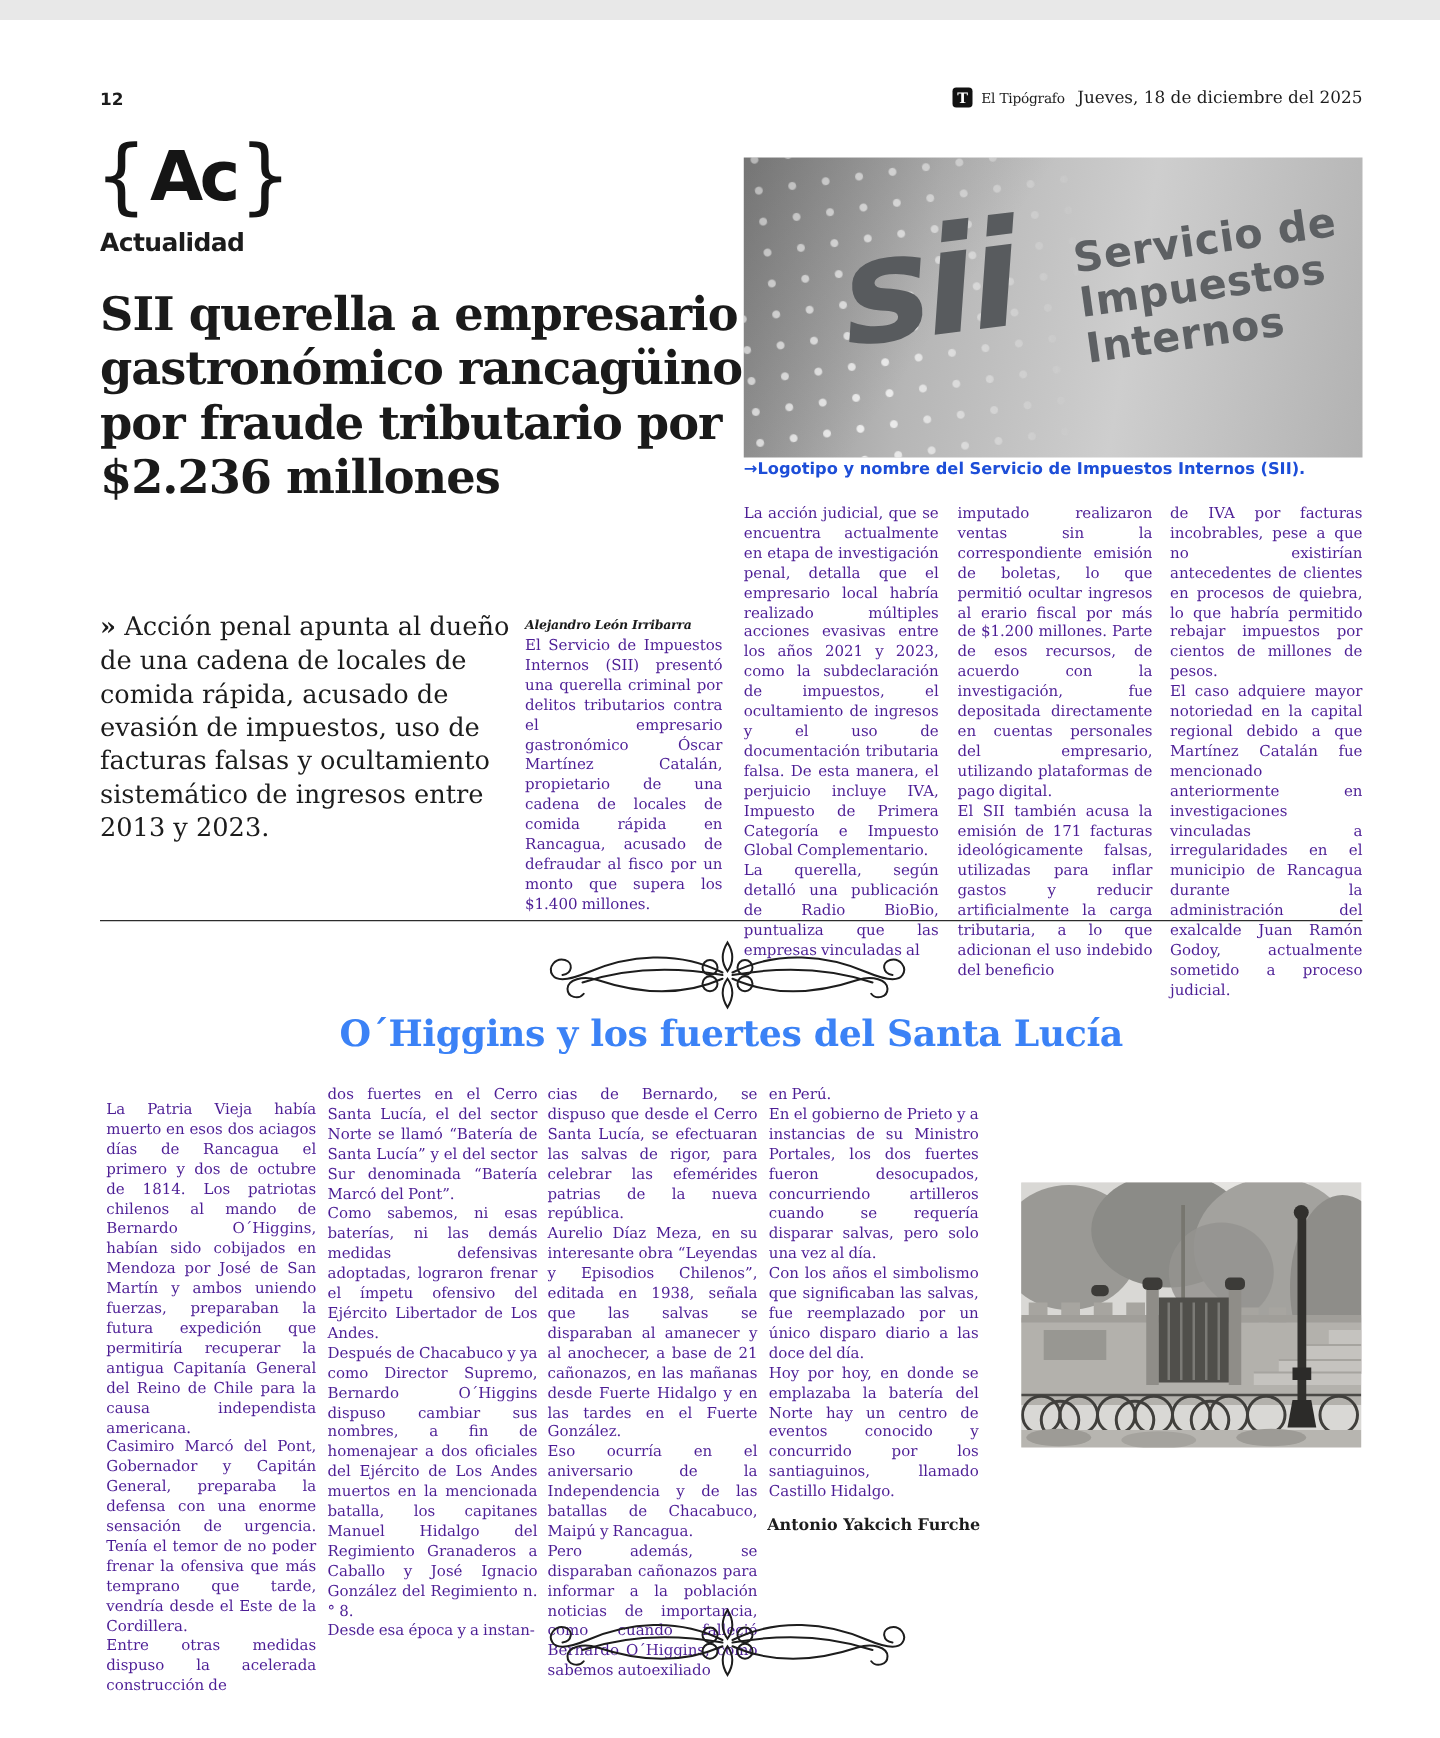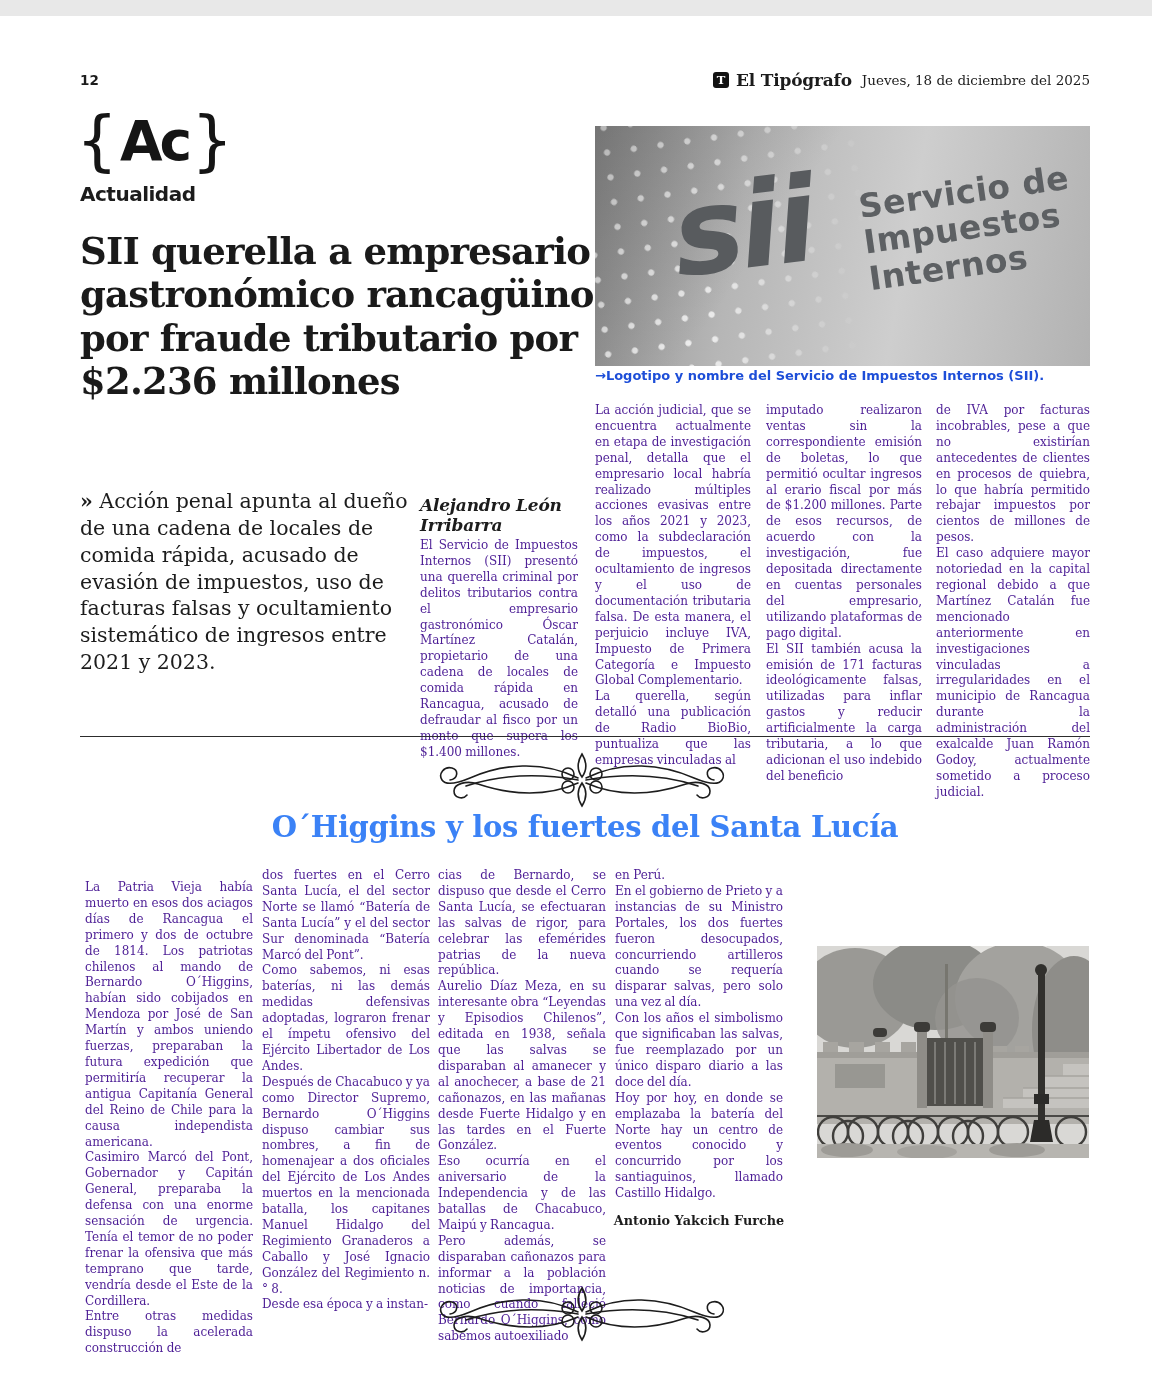--- a/index.html
+++ b/index.html
@@ -9,39 +9,39 @@
     background:#ffffff; overflow:hidden;
     font-family:"DejaVu Serif", serif; color:#1c1c1c;
   }
   
   .hdr-page-num { position:absolute; left:80px; top:56px;
     font-family:"DejaVu Sans", sans-serif; font-weight:bold; font-size:13.5px; }
   .hdr-right { position:absolute; right:62px; top:54px; display:flex; align-items:center; gap:7px; }
   .logo-sq { width:16px; height:16px; background:#121212; color:#fff; border-radius:3px;
     display:flex; align-items:center; justify-content:center;
     font-family:"DejaVu Serif", serif; font-weight:bold; font-size:11.5px; }
-  .brand { font-weight:bold; font-size:17px; letter-spacing:-0.2px; }
+  .brand { font-weight:normal; font-size:11px; letter-spacing:-0.2px; }
   .issue-date { font-size:13.5px; margin-left:3px; }
   
   .sec-badge { position:absolute; left:76px; top:92px; display:flex; align-items:center;
     font-family:"DejaVu Sans", sans-serif; color:#151515; }
   .sec-brace { font-size:66px; font-weight:500; line-height:1; }
   .sec-label { font-size:55px; font-weight:900; letter-spacing:-3px; line-height:1; padding:0 2px; }
   .sec-name { position:absolute; left:80px; top:166px;
     font-family:"DejaVu Sans", sans-serif; font-weight:bold; font-size:20px; letter-spacing:-0.5px; }
   
   .headline { position:absolute; left:80px; top:214px; width:515px;
     font-weight:bold; font-size:37px; line-height:1.17; letter-spacing:-0.8px; color:#1a1a1a; }
   .lede { position:absolute; left:80px; top:472px; width:354px;
     font-size:20.5px; line-height:1.31; }
   .lede-marker { font-weight:bold; }
   .prose { font-size:12px; line-height:15.9px; text-align:justify;
     white-space:pre-line; word-spacing:-0.5px; color:#4c1d95; }
   .colA { position:absolute; left:420px; top:479px; width:158px; }
-  .byline { font-weight:bold; font-style:italic; font-size:17px; margin-bottom:3px; letter-spacing:-0.2px; }
+  .byline { font-weight:bold; font-style:italic; font-size:10px; margin-bottom:3px; letter-spacing:-0.2px; }
   .colB { position:absolute; left:595px; top:387px; width:156px; }
   .colC { position:absolute; left:766px; top:387px; width:156px; }
   .colD { position:absolute; left:936px; top:387px; width:154px; }
   
   .photo1 { position:absolute; left:595px; top:110px; width:495px; height:240px; overflow:hidden;
     background:linear-gradient(100deg,#8d8d8d 0%, #b6b6b6 30%, #cecece 62%, #b2b2b2 100%); }
   .photo1-shade { position:absolute; inset:0;
     background:linear-gradient(125deg, rgba(60,60,60,.30), rgba(60,60,60,0) 38%); }
   .dots { position:absolute; left:-40px; top:-50px; width:320px; height:360px;
     background-image:radial-gradient(circle, #f4f4f4 0 2.7px, rgba(255,255,255,0) 3.6px);
@@ -87,21 +87,21 @@
   <div class="sec-badge">
     <span class="sec-brace">{</span>
     <span class="sec-label">Ac</span>
     <span class="sec-brace">}</span>
   </div>
   <div class="sec-name">Actualidad</div>
 
   <h1 class="headline">SII querella a empresario gastronómico rancagüino por fraude tributario por $2.236 millones</h1>
 
   <div class="lede">
-    <span class="lede-marker">»</span><span> Acción penal apunta al dueño de una cadena de locales de comida rápida, acusado de evasión de impuestos, uso de facturas falsas y ocultamiento sistemático de ingresos entre 2021 y 2023.</span>
+    <span class="lede-marker">»</span><span> Acción penal apunta al dueño de una cadena de locales de comida rápida, acusado de evasión de impuestos, uso de facturas falsas y ocultamiento sistemático de ingresos entre 2013 y 2023.</span>
   </div>
 
   <div class="photo1">
     <div class="dots"></div>
     <div class="photo1-shade"></div>
     <div class="sii-logo">sii</div>
     <div class="sign-text">
       <div>Servicio de</div>
       <div>Impuestos</div>
       <div>Internos</div>

